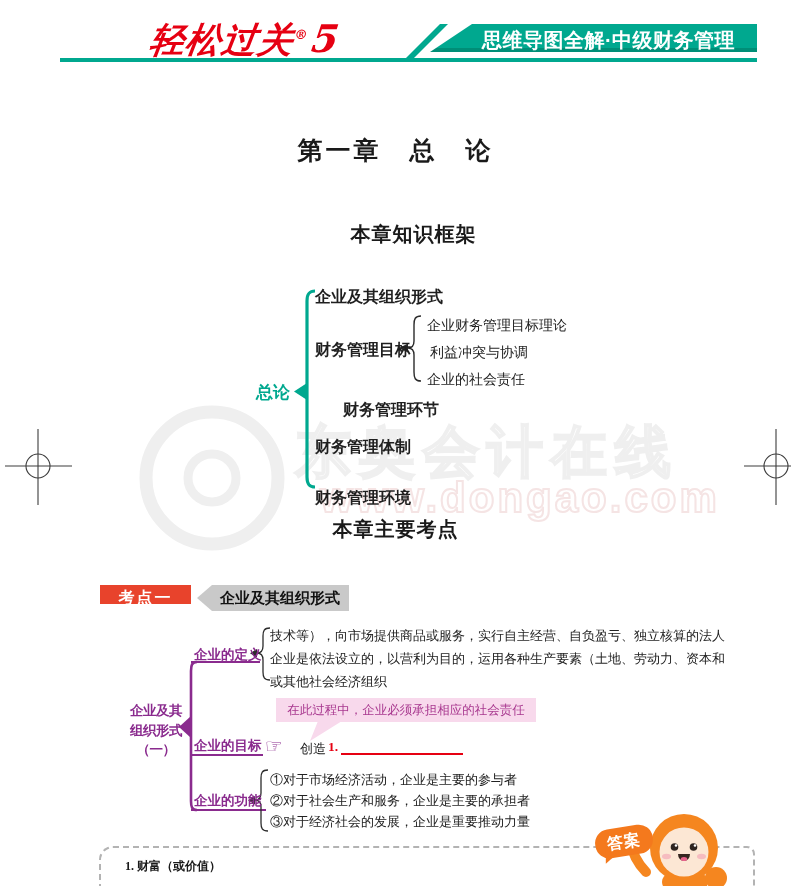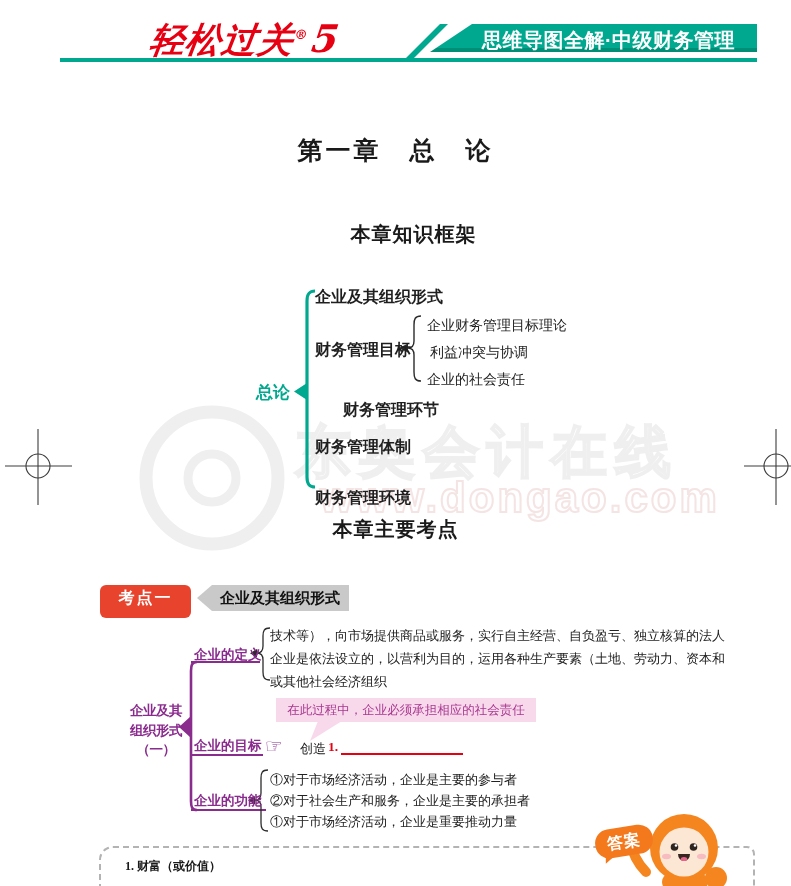--- a/index.html
+++ b/index.html
@@ -28,21 +28,21 @@
   #chapter-title{top:134px;font-size:25px;letter-spacing:3px;}
   #framework-head{top:221px;font-size:20px;letter-spacing:1px;padding-left:36px;}
   #keypoints-head{top:516px;font-size:20px;letter-spacing:1px;}
   
   #lines{left:0;top:0;width:791px;height:886px;z-index:1;pointer-events:none;}
   
   .fw-branch{font-weight:600;font-size:16px;color:#1f1f1f;white-space:nowrap;z-index:2;}
   .fw-sub{font-size:14px;color:#232323;white-space:nowrap;z-index:2;}
   #fw-root{left:256px;top:381px;color:#00a88f;font-weight:bold;font-size:17px;z-index:2;}
   
-  #kp-badge{left:100px;top:585px;width:91px;height:33px;background:#e8432c;z-index:2;border-radius:6px;}
+  #kp-badge{left:100px;top:585px;width:91px;height:19px;background:#e8432c;z-index:2;}
   #kp-badge .t{display:block;text-align:center;line-height:26px;color:#fff;font-weight:bold;font-size:16px;letter-spacing:2px;}
   #kp-title{left:197px;top:585px;width:152px;height:26px;background:#c9c9c9;z-index:2;
             clip-path:polygon(15px 0,100% 0,100% 100%,15px 100%,0 50%);}
   #kp-title .t{display:block;text-align:center;padding-left:14px;line-height:26px;color:#111;font-weight:bold;font-size:15px;}
   
   .kp-node{color:#8a2b8e;font-weight:bold;font-size:13.5px;white-space:nowrap;z-index:2;}
   #kp-root{left:124px;top:701px;width:64px;text-align:center;line-height:19.5px;color:#8a2b8e;
            font-weight:bold;font-size:13.5px;letter-spacing:-.5px;z-index:2;}
   .kp-text{font-size:13px;color:#222;white-space:nowrap;z-index:2;}
   #def-lines{left:270px;top:624px;line-height:23px;}
@@ -158,21 +158,21 @@
 
   <div class="abs kp-node" style="left:194px;top:737px;">企业的目标</div>
   <div id="goal-pointer" class="abs">☞</div>
   <div id="goal-text" class="abs kp-text serif">创造</div>
   <div id="goal-num" class="abs serif">1.</div>
   <div id="goal-blank" class="abs"></div>
 
   <div class="abs kp-node" style="left:194px;top:792px;">企业的功能</div>
   <div class="abs kp-text serif func-item" style="top:771px;">①对于市场经济活动，企业是主要的参与者</div>
   <div class="abs kp-text serif func-item" style="top:792px;">②对于社会生产和服务，企业是主要的承担者</div>
-  <div class="abs kp-text serif func-item" style="top:813px;">①对于市场经济活动，企业是重要推动力量</div>
+  <div class="abs kp-text serif func-item" style="top:813px;">③对于经济社会的发展，企业是重要推动力量</div>
 
   <div id="answer-box" class="abs">
     <div class="t">1. 财富（或价值）</div>
   </div>
   <div id="answer-badge" class="abs">
     <span class="t">答案</span>
   </div>
   <div id="answer-badge-tail" class="abs"></div>
 
   <svg id="mascot" class="abs" viewBox="0 0 135 78">

